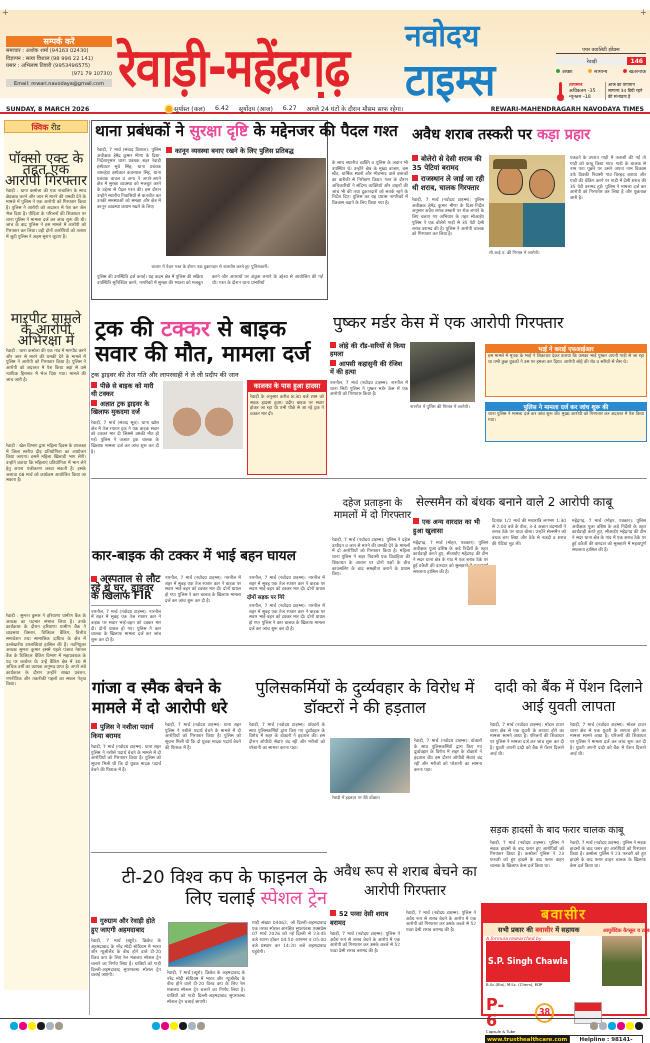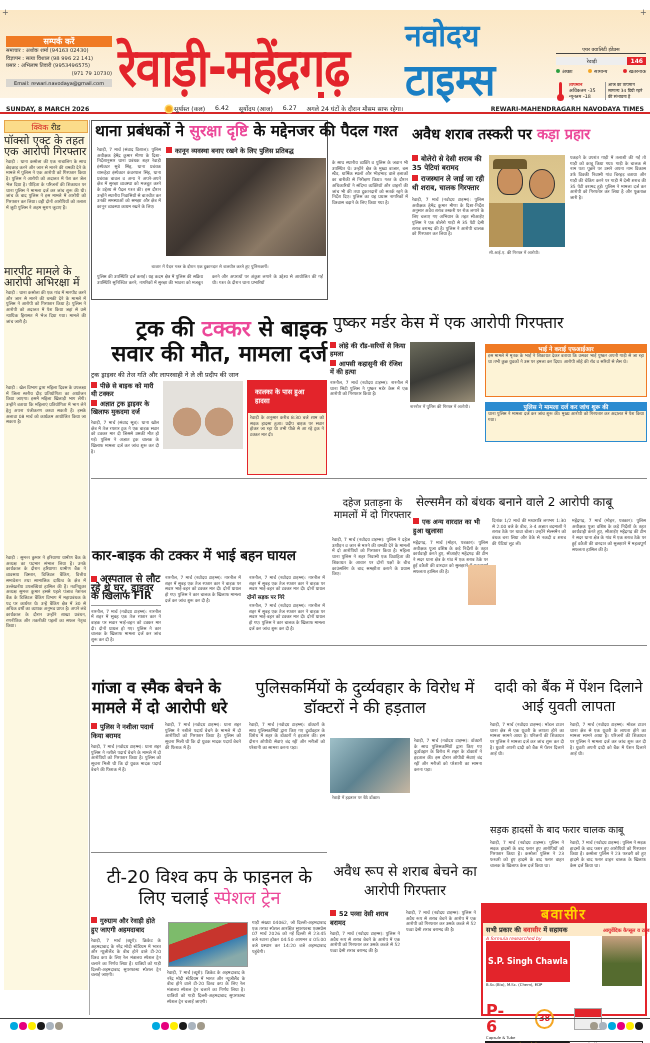--- a/index.html
+++ b/index.html
@@ -24,22 +24,22 @@
 .therm{width:10px;height:18px;position:relative}
 .therm:before{content:"";position:absolute;left:3px;top:0;width:3px;height:14px;background:#e3242b;border-radius:2px}
 .therm:after{content:"";position:absolute;left:1px;top:12px;width:7px;height:7px;background:#e3242b;border-radius:50%}
 .strip{left:0;top:104px;width:650px;height:10px;font-size:6.2px;font-weight:bold;display:flex;align-items:center;padding:0 6px;border-bottom:2px solid #d62828}
 .strip .date{width:160px}
 .strip .mid{flex:1;display:flex;gap:10px;font-weight:normal}
 .strip .right{font-weight:bold}
 .sun{display:inline-block;width:6px;height:6px;background:#f5a623;border-radius:50%;box-shadow:0 0 0 1.5px #ffd866;margin-right:2px;vertical-align:middle}
 .col-left{left:4px;top:120px;width:84px;height:870px;background:#fdf8e1}
 .quick{background:#fbdc8a;border:1px solid #e7a54a;height:13px;font-size:8px;text-align:center;line-height:13px}
-.quick span{color:#d62828;font-weight:normal}
-.lh{font-size:11px;text-align:left;line-height:11px;color:#222;margin:2px 0 2px}
+.quick span{color:#d62828;font-weight:bold}
+.lh{font-size:14px;text-align:center;line-height:11px;color:#222;margin:20px 0 2px}
 .bt{font-size:4.4px;line-height:5.7px;color:#444;text-align:justify;padding:0 2px}
 .hl{font-weight:bold;color:#111;line-height:1.1}
 .blue{color:#ec4899}
 .red{color:#d62828}
 .box{border:1px solid #888}
 .bullet{font-size:8.5px;font-weight:bold;line-height:11px}
 .bullet:before{content:"";display:inline-block;width:6px;height:6px;background:#e3242b;margin-right:3px}
 .photo{background:#888}
 .cmyk{display:flex;gap:1px}
 .cmyk i{display:inline-block;width:8px;height:8px;border-radius:50%}
@@ -125,30 +125,30 @@
 </div>
 <div class="abs" style="left:489px;top:155px;width:76px;height:92px;background:linear-gradient(#d9c28a,#e8d39a)">
   <div style="position:absolute;left:8px;top:10px;width:26px;height:30px;border-radius:50% 50% 40% 40%;background:#c9905e;border:1px solid #333"></div>
   <div style="position:absolute;left:4px;top:4px;width:34px;height:10px;background:#6e5a2e;border-radius:4px 4px 0 0"></div>
   <div style="position:absolute;left:40px;top:14px;width:26px;height:30px;border-radius:50%;background:#c9905e;border:1px solid #333"></div>
   <div style="position:absolute;left:0;top:48px;width:76px;height:44px;background:linear-gradient(90deg,#b59457 45%,#2e6f86 45%)"></div>
 </div>
 <div class="abs bt" style="left:487px;top:250px;width:80px;font-size:4.2px">सी.आई.ए. की गिरफ्त में आरोपी।</div>
 <div class="abs bt" style="left:568px;top:155px;width:80px;height:145px;overflow:hidden">पकड़ने के उपरांत गाड़ी में तलाशी की गई तो गाड़ी को काबू किया गया। गाड़ी के चालक से नाम पता पूछने पर उसने अपना नाम विकास उर्फ विक्की निवासी गांव बिरहड़ बताया और गाड़ी की चेकिंग करने पर गाड़ी में देसी शराब की 35 पेटी बरामद हुई। पुलिस ने मामला दर्ज कर आरोपी को गिरफ्तार कर लिया है और पूछताछ जारी है।</div>
 
-<div class="abs hl" style="left:95px;top:316px;width:232px;font-size:22px;text-align:right;line-height:25px;font-weight:900"><span>ट्रक की </span><span class="blue">टक्कर</span><span> से बाइक सवार की मौत, मामला दर्ज</span></div>
+<div class="abs hl" style="left:95px;top:316px;width:232px;font-size:22px;text-align:left;line-height:25px;font-weight:900"><span>ट्रक की </span><span class="blue">टक्कर</span><span> से बाइक सवार की मौत, मामला दर्ज</span></div>
 <div class="abs" style="left:91px;top:370px;width:237px;font-size:6.5px;text-align:left">ट्रक ड्राइवर की तेज गति और लापरवाही ने ले ली प्रदीप की जान</div>
 <div class="abs" style="left:91px;top:382px;width:68px">
   <div class="bullet" style="font-size:6.5px;line-height:8px">पीछे से बाइक को मारी थी टक्कर</div>
   <div class="bullet" style="font-size:6.5px;line-height:8px;margin-top:2px">अज्ञात ट्रक ड्राइवर के खिलाफ मुकदमा दर्ज</div>
   <div class="bt" style="padding:0;margin-top:4px;height:95px;overflow:hidden">रेवाड़ी, 7 मार्च (संवाद सूत्र): थाना खोल क्षेत्र में तेज रफ्तार ट्रक ने एक बाइक सवार को टक्कर मार दी जिससे उसकी मौत हो गई। पुलिस ने अज्ञात ट्रक चालक के खिलाफ मामला दर्ज कर जांच शुरू कर दी है।</div>
 </div>
 <div class="abs" style="left:163px;top:381px;width:80px;height:68px;background:radial-gradient(circle at 30% 60%,#c49a7a 20%,transparent 21%),radial-gradient(circle at 70% 60%,#c49a7a 20%,transparent 21%),#e4e1dc"></div>
 <div class="abs box" style="left:247px;top:380px;width:80px;height:95px;border-color:#e3242b;background:#fdf3d6">
-  <div style="background:#e3242b;color:#fff;font-size:6.5px;font-weight:bold;text-align:left;line-height:9px;padding:7px">कालका के पास हुआ हादसा</div>
+  <div style="background:#e3242b;color:#fff;font-size:6.5px;font-weight:bold;text-align:center;line-height:9px;padding:1px">कालका के पास हुआ हादसा</div>
   <div class="bt" style="height:65px;overflow:hidden;margin-top:2px">रेवाड़ी के अनुसार करीब 8:30 बजे शाम को सड़क हादसा हुआ। प्रदीप बाइक पर सवार होकर जा रहा था तभी पीछे से आ रहे ट्रक ने टक्कर मार दी।</div>
 </div>
 
 <div class="abs hl" style="left:333px;top:314px;font-size:16px;white-space:nowrap;font-weight:normal">पुष्कर मर्डर केस में एक आरोपी गिरफ्तार</div>
 <div class="abs" style="left:330px;top:342px;width:78px">
   <div class="bullet" style="font-size:6.5px;line-height:8px">लोहे की रॉड-सरियों से किया हमला</div>
   <div class="bullet" style="font-size:6.5px;line-height:8px;margin-top:2px">आपसी कहासुनी की रंजिश में की हत्या</div>
   <div class="bt" style="padding:0;margin-top:4px;height:85px;overflow:hidden">नारनौल, 7 मार्च (नवोदय टाइम्स): नारनौल में थाना सिटी पुलिस ने पुष्कर मर्डर केस में एक आरोपी को गिरफ्तार किया है।</div>
 </div>
 <div class="abs" style="left:410px;top:342px;width:65px;height:60px;background:linear-gradient(160deg,#6c6c5c,#3a3a36 50%,#9a8f78)"></div>
@@ -208,38 +208,38 @@
 <div class="abs bt" style="left:488px;top:840px;width:78px;height:58px;overflow:hidden">रेवाड़ी, 7 मार्च (नवोदय टाइम्स): पुलिस ने सड़क हादसों के बाद फरार हुए आरोपियों को गिरफ्तार किया है। कसोला पुलिस ने 23 फरवरी को हुए हादसे के बाद फरार वाहन चालक के खिलाफ केस दर्ज किया था।</div>
 <div class="abs bt" style="left:568px;top:840px;width:80px;height:58px;overflow:hidden">रेवाड़ी, 7 मार्च (नवोदय टाइम्स): पुलिस ने सड़क हादसों के बाद फरार हुए आरोपियों को गिरफ्तार किया है। कसोला पुलिस ने 23 फरवरी को हुए हादसे के बाद फरार वाहन चालक के खिलाफ केस दर्ज किया था।</div>
 
 <div class="abs hl" style="left:330px;top:862px;width:150px;font-size:14px;line-height:19px;text-align:center;font-weight:normal">अवैध रूप से शराब बेचने का आरोपी गिरफ्तार</div>
 <div class="abs" style="left:330px;top:910px;width:70px">
   <div class="bullet" style="font-size:6.5px;line-height:8.5px">52 पव्वा देसी शराब बरामद</div>
   <div class="bt" style="padding:0;margin-top:4px;height:85px;overflow:hidden">रेवाड़ी, 7 मार्च (नवोदय टाइम्स): पुलिस ने अवैध रूप से शराब बेचने के आरोप में एक आरोपी को गिरफ्तार कर उसके कब्जे से 52 पव्वा देसी शराब बरामद की है।</div>
 </div>
 <div class="abs bt" style="left:404px;top:910px;width:74px;height:105px;overflow:hidden">रेवाड़ी, 7 मार्च (नवोदय टाइम्स): पुलिस ने अवैध रूप से शराब बेचने के आरोप में एक आरोपी को गिरफ्तार कर उसके कब्जे से 52 पव्वा देसी शराब बरामद की है।</div>
 
-<div class="abs hl" style="left:92px;top:866px;width:235px;font-size:18px;line-height:21px;text-align:center;font-weight:normal"><span>टी-20 विश्व कप के फाइनल के लिए चलाई </span><span class="blue">स्पेशल ट्रेन</span></div>
+<div class="abs hl" style="left:92px;top:866px;width:235px;font-size:18px;line-height:21px;text-align:right;font-weight:normal"><span>टी-20 विश्व कप के फाइनल के लिए चलाई </span><span class="blue">स्पेशल ट्रेन</span></div>
 <div class="abs" style="left:91px;top:917px;width:70px">
   <div class="bullet" style="font-size:6.5px;line-height:8.5px">गुरुग्राम और रेवाड़ी होते हुए जाएगी अहमदाबाद</div>
   <div class="bt" style="padding:0;margin-top:4px;height:65px;overflow:hidden">रेवाड़ी, 7 मार्च (ब्यूरो): क्रिकेट के अहमदाबाद के नरेंद्र मोदी स्टेडियम में भारत और न्यूजीलैंड के बीच होने वाले टी-20 विश्व कप के लिए रेल मंत्रालय स्पेशल ट्रेन चलाने का निर्णय लिया है। यात्रियों को गाड़ी दिल्ली-अहमदाबाद सुपरफास्ट स्पेशल ट्रेन चलाई जाएगी।</div>
 </div>
 <div class="abs" style="left:168px;top:922px;width:80px;height:45px;border:1px solid #999;background:linear-gradient(160deg,#7dbb6b 30%,#c7352d 31%,#c7352d 55%,#3a7fb0 56%,#8aa 80%)"></div>
 <div class="abs bt" style="left:165px;top:970px;width:82px;height:45px;overflow:hidden">रेवाड़ी, 7 मार्च (ब्यूरो): क्रिकेट के अहमदाबाद के नरेंद्र मोदी स्टेडियम में भारत और न्यूजीलैंड के बीच होने वाले टी-20 विश्व कप के लिए रेल मंत्रालय स्पेशल ट्रेन चलाने का निर्णय लिया है। यात्रियों को गाड़ी दिल्ली-अहमदाबाद सुपरफास्ट स्पेशल ट्रेन चलाई जाएगी।</div>
 <div class="abs bt" style="left:250px;top:920px;width:78px;height:95px;overflow:hidden">गाड़ी संख्या 04062, जो दिल्ली-अहमदाबाद एक तरफा स्पेशल आरक्षित सुपरफास्ट एक्सप्रेस 07 मार्च 2026 को नई दिल्ली से 23:45 बजे रवाना होकर 04:50 आगमन व 05:00 बजे प्रस्थान कर 14:20 बजे अहमदाबाद पहुंचेगी।</div>
 
 <div class="abs ad">
   <div style="background:#e3242b;color:#ffd400;font-size:14px;font-weight:bold;text-align:center;line-height:18px;letter-spacing:2px">बवासीर</div>
-  <div style="font-size:6.5px;font-weight:bold;padding:2px 3px;background:#fde9c8"><span>सभी प्रकार की </span><span class="red">बवासीर</span><span> में सहायक</span></div>
+  <div style="font-size:6.5px;font-weight:bold;padding:2px 15px;background:#fde9c8"><span>सभी प्रकार की </span><span class="red">बवासीर</span><span> में सहायक</span></div>
   <div style="display:flex;padding:0 3px">
     <div style="flex:1">
       <div style="font-size:4.5px;color:#e3242b;font-style:italic">A formula researched by</div>
       <div style="font-size:8px;font-weight:bold;color:#fff;background:#e3242b;display:inline-block;padding:16px 2px">S.P. Singh Chawla</div>
       <div style="font-size:3.8px">B.Sc.(Bio), M.Sc. (Chem), EDP</div>
-      <div style="display:flex;align-items:center;gap:20px;margin-top:16px">
+      <div style="display:flex;align-items:center;gap:20px;margin-top:10px">
         <div style="font-size:16px;font-weight:bold;color:#e3242b;line-height:16px">P-6</div>
         <div style="width:20px;height:20px;border-radius:50%;border:2px solid #f5a623;text-align:center;font-size:8px;font-weight:bold;color:#e3242b;line-height:16px">38</div>
         <div style="width:28px;height:22px;background:linear-gradient(#e3242b 40%,#eee 40%);border:1px solid #aaa"></div>
       </div>
       <div style="font-size:3.8px">Capsule &amp; Tube</div>
     </div>
     <div style="width:40px;height:50px;background:linear-gradient(#c8a080,#556b2f 55%)"></div>
   </div>
   <div style="position:absolute;left:120px;top:22px;font-size:5px;color:#e3242b;font-weight:bold;white-space:nowrap">आयुर्वेदिक कैप्सूल व ट्यूब</div>
   <div style="display:flex;font-size:5.5px;margin:1px 2px">

